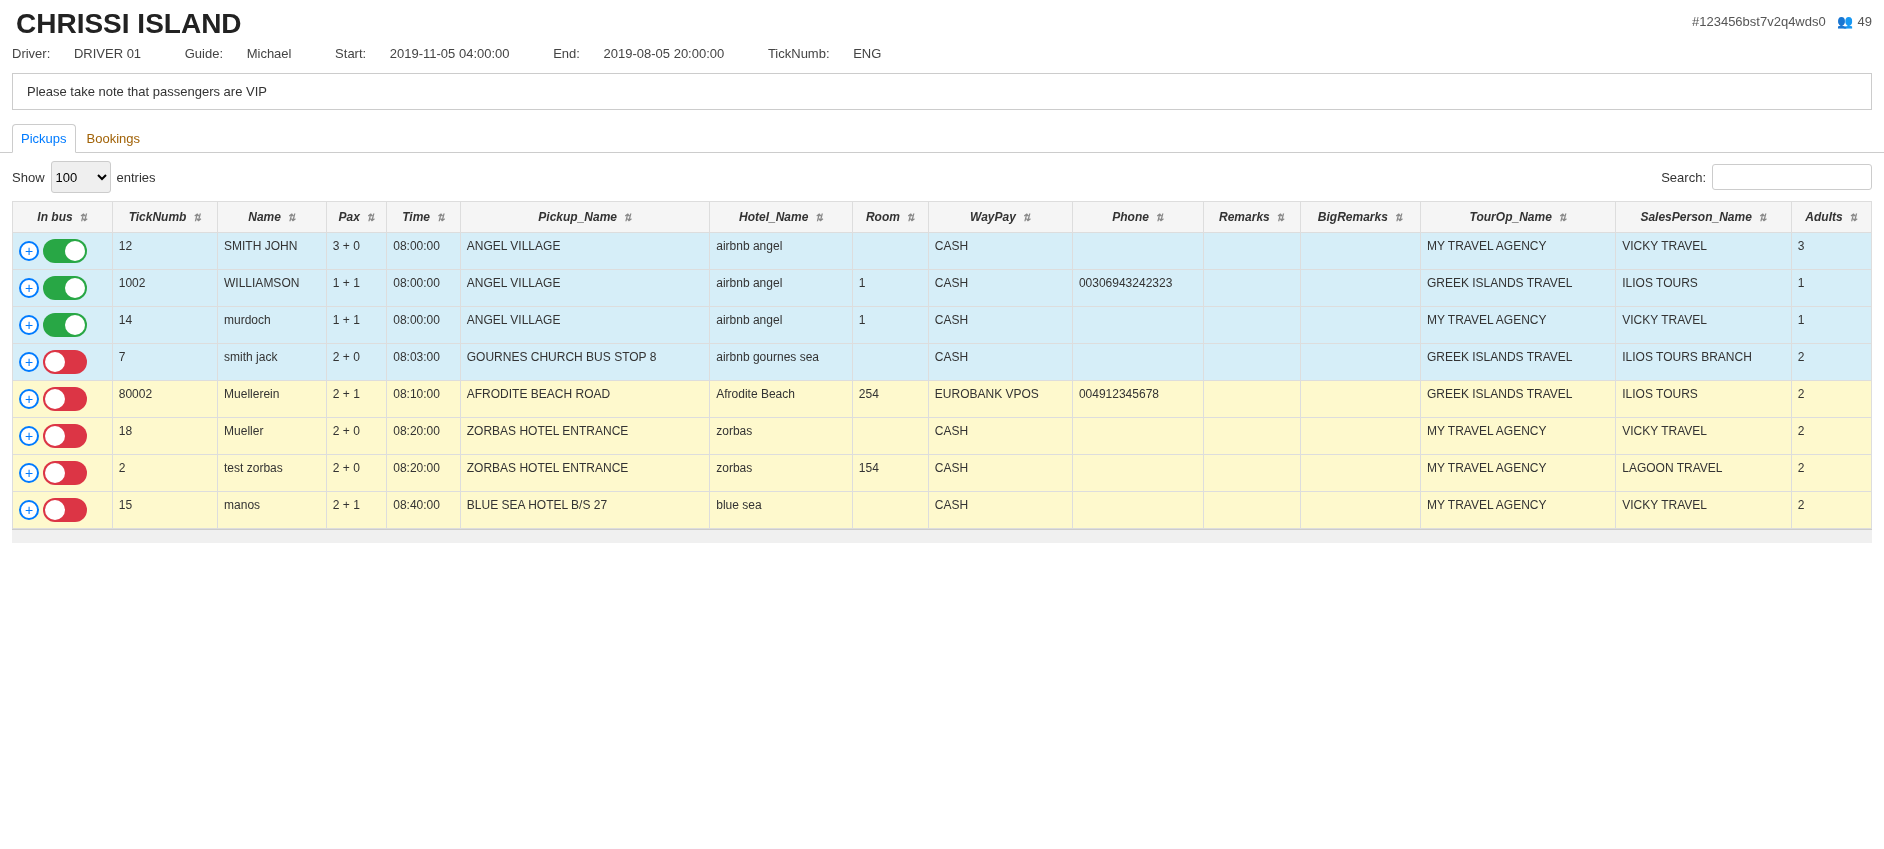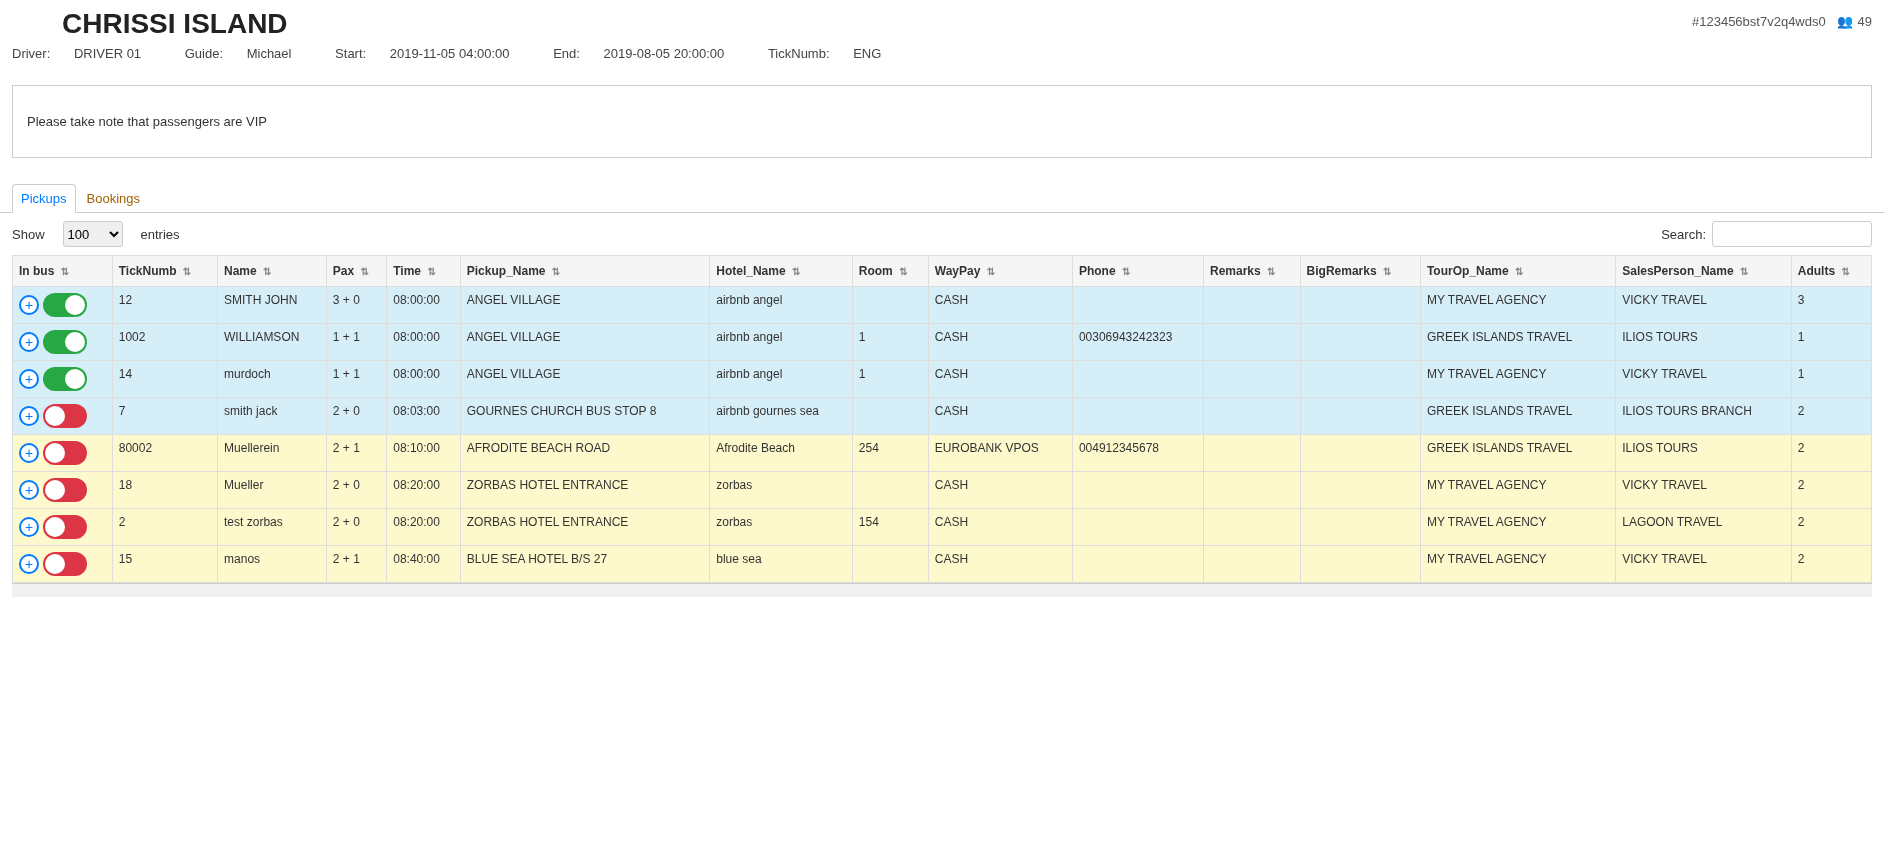--- a/index.html
+++ b/index.html
@@ -1,47 +1,48 @@
 <!DOCTYPE html>
 <html><head>
   <meta charset="utf-8">
   <style>
     * { box-sizing: border-box; margin: 0; padding: 0; }
     body { font-family: Arial, sans-serif; font-size: 13px; background: #fff; color: #333; overflow-x: auto; }
 
-    .header { padding: 8px 12px 4px 28px; margin-left: 34px; }
+    .header { padding: 8px 12px 4px 16px; }
     .header h1 { font-size: 28px; font-weight: bold; color: #222; display: inline-block; }
     .header-right { float: right; display: flex; align-items: flex-start; gap: 12px; font-size: 13px; color: #555; padding-top: 6px; }
 
     .meta-bar { padding: 2px 12px 6px 12px; font-size: 13px; color: #444; }
     .meta-bar span { margin-right: 20px; }
 
-    .notice-box { margin: 18px 12px; border: 1px solid #ccc; padding: 28px 14px; font-size: 13px; color: #333; background: #fff; }
+    .notice-box { margin: 6px 12px; border: 1px solid #ccc; padding: 10px 14px; font-size: 13px; color: #333; background: #fff; }
 
     .tabs { display: flex; padding: 8px 12px 0 12px; border-bottom: 1px solid #ccc; }
     .tab { padding: 6px 8px; cursor: pointer; font-size: 13px; border: 1px solid transparent; border-bottom: none; margin-right: 2px; border-radius: 4px 4px 0 0; }
     .tab.active { border-color: #ccc; background: #fff; border-bottom: 1px solid #fff; color: #007bff; margin-bottom: -1px; z-index: 1; position: relative; }
     .tab.inactive { color: #a16207; }
 
     .controls { display: flex; align-items: center; justify-content: space-between; padding: 8px 12px; }
-    .controls-left { display: flex; align-items: center; gap: 18px; font-size: 13px; }
-    .controls-left select { width: 60px; height: 26px; border: 1px solid #ccc; border-radius: 3px; font-size: 13px; }
+    .controls-left { display: flex; align-items: center; gap: 6px; font-size: 13px; }
+    .controls-left select { width: 60px; height: 32px; border: 1px solid #ccc; border-radius: 3px; font-size: 13px; }
     .controls-right { display: flex; align-items: center; gap: 6px; font-size: 13px; }
     .controls-right input { border: 1px solid #ccc; border-radius: 3px; height: 26px; padding: 0 6px; width: 160px; font-size: 13px; }
 
     .table-wrap { overflow-x: auto; padding: 0 12px; }
     table { width: 100%; border-collapse: collapse; font-size: 12px; min-width: 1600px; }
     thead tr { background: #f5f5f5; }
     thead th { 
       padding: 8px 6px; 
-      text-align: left; 
+      text-align: center; 
       border: 1px solid #ddd; 
       font-weight: bold; 
       font-size: 12px;
       white-space: nowrap;
+      font-style: italic;
     }
     thead th .sort-icon { display: inline-block; margin-left: 3px; color: #888; font-size: 10px; }
     tbody tr { border-bottom: 1px solid #ddd; }
     tbody td { padding: 6px 6px; border: 1px solid #ddd; vertical-align: top; }
 
     .row-blue { background: #d6eef8; }
     .row-yellow { background: #fef9cd; }
 
     .toggle { display: inline-flex; align-items: center; width: 44px; height: 24px; border-radius: 12px; position: relative; cursor: pointer; }
     .toggle.on { background: #28a745; }

